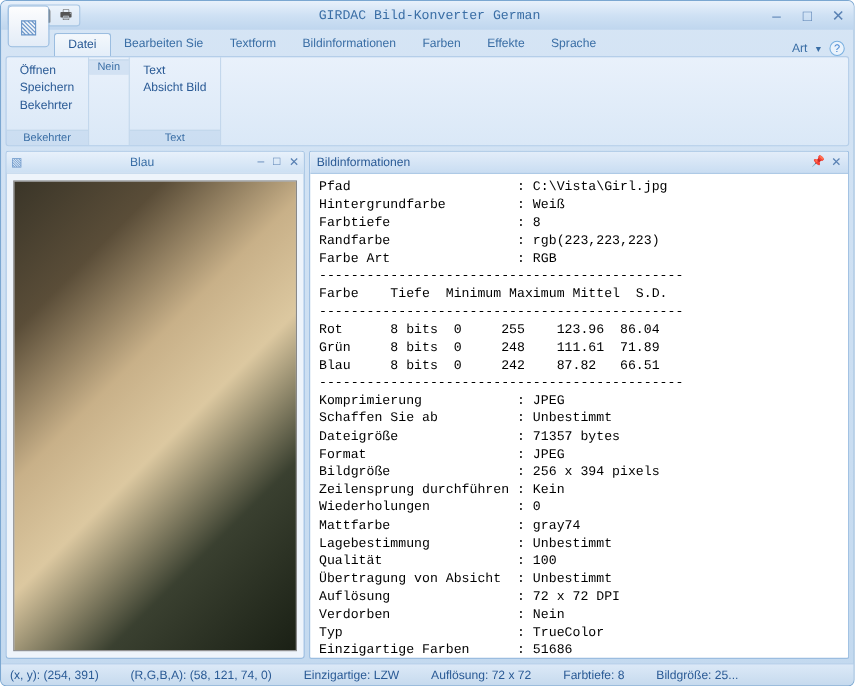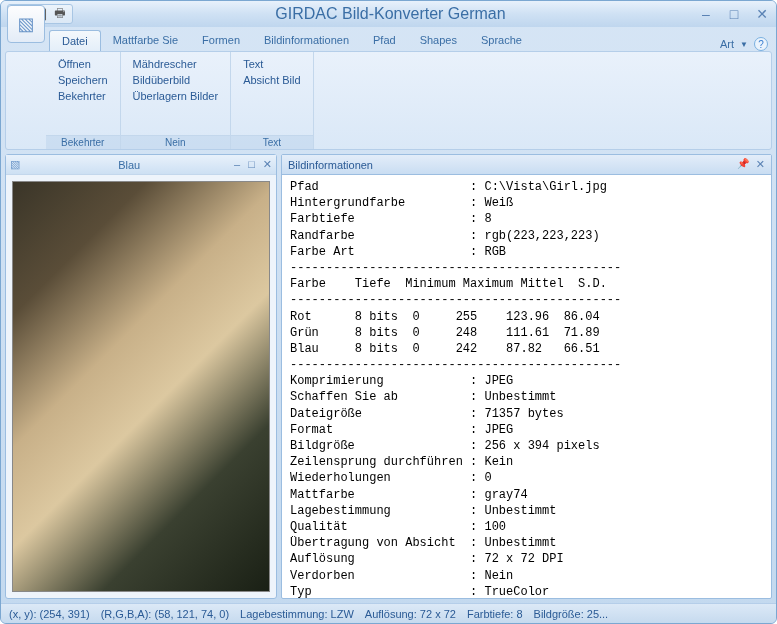--- a/index.html
+++ b/index.html
@@ -1,47 +1,47 @@
 <!DOCTYPE html>
 <html><head>
 <meta charset="utf-8">
 <style>
 * { margin:0; padding:0; box-sizing:border-box; }
 body { font-family:"Segoe UI",Tahoma,sans-serif; font-size:11px; background:#fff; width:777px; height:624px; overflow:hidden; }
 .window { width:777px; height:624px; background:linear-gradient(180deg,#d6e5f5 0%,#c3d9ef 100%); border:1px solid #7ba7d1; border-radius:6px; display:flex; flex-direction:column; }
 .titlebar { height:26px; background:linear-gradient(180deg,#e8f1fb 0%,#cfe1f4 50%,#bfd6ee 100%); border-radius:5px 5px 0 0; display:flex; align-items:center; padding:0 6px; }
 .qa-toolbar { display:flex; gap:4px; align-items:center; background:rgba(255,255,255,.4); border:1px solid #a8c6e4; border-radius:3px; padding:1px 4px; margin-right:10px; }
 .qa-icon { width:16px; height:16px; display:flex; align-items:center; justify-content:center; cursor:pointer; }
-.title-text { flex:1; text-align:center; color:#3a6ea5; font-size:16px; }
+.title-text { flex:1; text-align:center; color:#3a6ea5; font-size:12px;font-family:Liberation Mono, monospace; }
 .win-controls { display:flex; gap:12px; color:#5a82b4; font-size:14px; }
 .win-btn { cursor:pointer; width:16px; text-align:center; }
 .tabs { height:24px; display:flex; align-items:end; padding:0 8px 0 48px; position:relative; }
 .app-icon-box { position:absolute; left:6px; top:-22px; width:38px; height:38px; background:linear-gradient(180deg,#fdfdfe,#e3ecf7); border:1px solid #9bbde0; border-radius:4px; display:flex; align-items:center; justify-content:center; }
 .tab { padding:4px 12px; color:#3a6ea5; cursor:pointer; border-radius:3px 3px 0 0; }
 .tab.active { background:linear-gradient(180deg,#f4f8fc,#e4eef9); border:1px solid #9bbde0; border-bottom:none; color:#2a5a95;text-align:center; }
 .tab-right { margin-left:auto; display:flex; align-items:center; gap:6px; color:#3a6ea5;text-align:right; }
-.ribbon { background:linear-gradient(180deg,#e9f1fb 0%,#dae8f7 100%); border:1px solid #b5cee9; margin:0 4px; border-radius:3px; display:flex; height:99px;padding-left:40px; }
+.ribbon { background:linear-gradient(180deg,#e9f1fb 0%,#dae8f7 100%); border:1px solid #b5cee9; margin:0 4px; border-radius:3px; display:flex; height:82px; }
 .ribbon-group { border-right:1px solid #c3d7ec; display:flex; flex-direction:column; padding:2px 0 0 0; }
 .ribbon-body { flex:1; display:flex; flex-direction:column; gap:0; padding:2px 8px; justify-content:start; }
 .ribbon-item { color:#2a5a95; padding:2px 4px; cursor:pointer; white-space:nowrap; }
 .ribbon-label { text-align:center; color:#3a6ea5; background:rgba(180,205,232,.4); border-top:1px solid #c3d7ec; padding:1px 8px; font-size:10px; }
 .workspace { flex:1; display:flex; margin:4px; gap:4px; overflow:hidden; }
 .left-pane { width:272px; display:flex; flex-direction:column; }
 .child-win { background:#eef4fb; border:1px solid #9bbde0; border-radius:3px; flex:1; display:flex; flex-direction:column; }
 .child-titlebar { height:20px; background:linear-gradient(180deg,#e8f1fb,#cde0f3); display:flex; align-items:center; padding:0 4px; border-bottom:1px solid #c3d7ec; color:#3a6ea5; font-size:11px; }
 .child-title { flex:1; text-align:center; }
 .child-wc { display:flex; gap:8px; color:#5a82b4; font-size:11px; }
 .img-holder { flex:1; padding:6px; }
 .img-placeholder { width:100%; height:100%; background:linear-gradient(135deg,#3a3528 0%,#5a4d38 20%,#c8b088 40%,#dcc8a0 55%,#3a4030 75%,#1a2015 100%); border:1px solid #888; }
 .right-pane { flex:1; display:flex; flex-direction:column; border:1px solid #9bbde0; background:#fff; border-radius:2px; overflow:hidden; }
 .panel-header { height:20px; background:linear-gradient(180deg,#e3edf9,#c9ddf2); border-bottom:1px solid #9bbde0; display:flex; align-items:center; padding:0 6px; color:#2a5a95; font-weight:normal; }
 .panel-header-title { flex:1; }
 .panel-header-icons { display:flex; gap:6px; color:#5a82b4; }
 .info-body { flex:1; padding:4px 8px; font-family:Liberation Mono, monospace; font-size:12px; color:#000; white-space:pre; overflow:hidden; line-height:1.35; }
-.statusbar { height:20px; background:linear-gradient(180deg,#dce9f7,#c6daee); border-top:1px solid #b5cee9; display:flex; align-items:center; padding:0 8px; gap:11px; color:#2a5a95; font-size:11px; border-radius:0 0 5px 5px; }
+.statusbar { height:20px; background:linear-gradient(180deg,#dce9f7,#c6daee); border-top:1px solid #b5cee9; display:flex; align-items:center; padding:0 8px; gap:29px; color:#2a5a95; font-size:11px; border-radius:0 0 5px 5px; }
 .folder-icon{color:#caa23a;font-size:13px}
 .print-icon{color:#555;font-size:12px}
 .save-icon{color:#4a72b0;font-size:12px}
 </style>
 </head>
 <body>
 
 <div class="window">
 
   <div class="titlebar">
@@ -57,49 +57,44 @@
       <span class="win-btn">✕</span>
     </div>
   </div>
 
   <div class="tabs">
     <div class="app-icon-box">
       <span style="color:#6a95c8;font-size:18px">▧</span>
     </div>
     <div id="tabs-host" style="display: flex;">
         <div class="tab active">Datei</div>
-        <div class="tab">Mattfarbe Sie</div>
-        <div class="tab">Formen</div>
+        <div class="tab">Bearbeiten Sie</div>
+        <div class="tab">Textform</div>
         <div class="tab">Bildinformationen</div>
-        <div class="tab">Pfad</div>
-        <div class="tab">Shapes</div>
+        <div class="tab">Farben</div>
+        <div class="tab">Effekte</div>
         <div class="tab">Sprache</div>
       </div>
     <div class="tab-right">
       <span>Art</span>
       <span style="font-size:8px">▼</span>
       <span style="color:#3a7ed0;border:1px solid #7ab0e0;border-radius:50%;width:14px;height:14px;display:inline-flex;align-items:center;justify-content:center;font-size:10px;background:#eaf3fc">?</span>
     </div>
   </div>
 
   <div class="ribbon" id="ribbon-host">
       <div class="ribbon-group">
         <div class="ribbon-body">
           <div class="ribbon-item">Öffnen</div>
           <div class="ribbon-item">Speichern</div>
           <div class="ribbon-item">Bekehrter</div>
         </div>
         <div class="ribbon-label">Bekehrter</div>
       </div>
       <div class="ribbon-group">
-        <div class="ribbon-body">
-          <div class="ribbon-item">Mähdrescher</div>
-          <div class="ribbon-item">Bildüberbild</div>
-          <div class="ribbon-item">Überlagern Bilder</div>
-        </div>
         <div class="ribbon-label">Nein</div>
       </div>
       <div class="ribbon-group">
         <div class="ribbon-body">
           <div class="ribbon-item">Text</div>
           <div class="ribbon-item">Absicht Bild</div>
         </div>
         <div class="ribbon-label">Text</div>
       </div>
     </div>
@@ -156,19 +151,19 @@
 Auflösung                : 72 x 72 DPI
 Verdorben                : Nein
 Typ                      : TrueColor
 Einzigartige Farben      : 51686</div>
     </div>
   </div>
 
   <div class="statusbar">
     <span>(x, y): (254, 391)</span>
     <span>(R,G,B,A): (58, 121, 74, 0)</span>
-    <span>Lagebestimmung: LZW</span>
+    <span>Einzigartige: LZW</span>
     <span>Auflösung: 72 x 72</span>
     <span>Farbtiefe: 8</span>
     <span>Bildgröße: 25...</span>
   </div>
 
 </div>
 
 </body></html>

